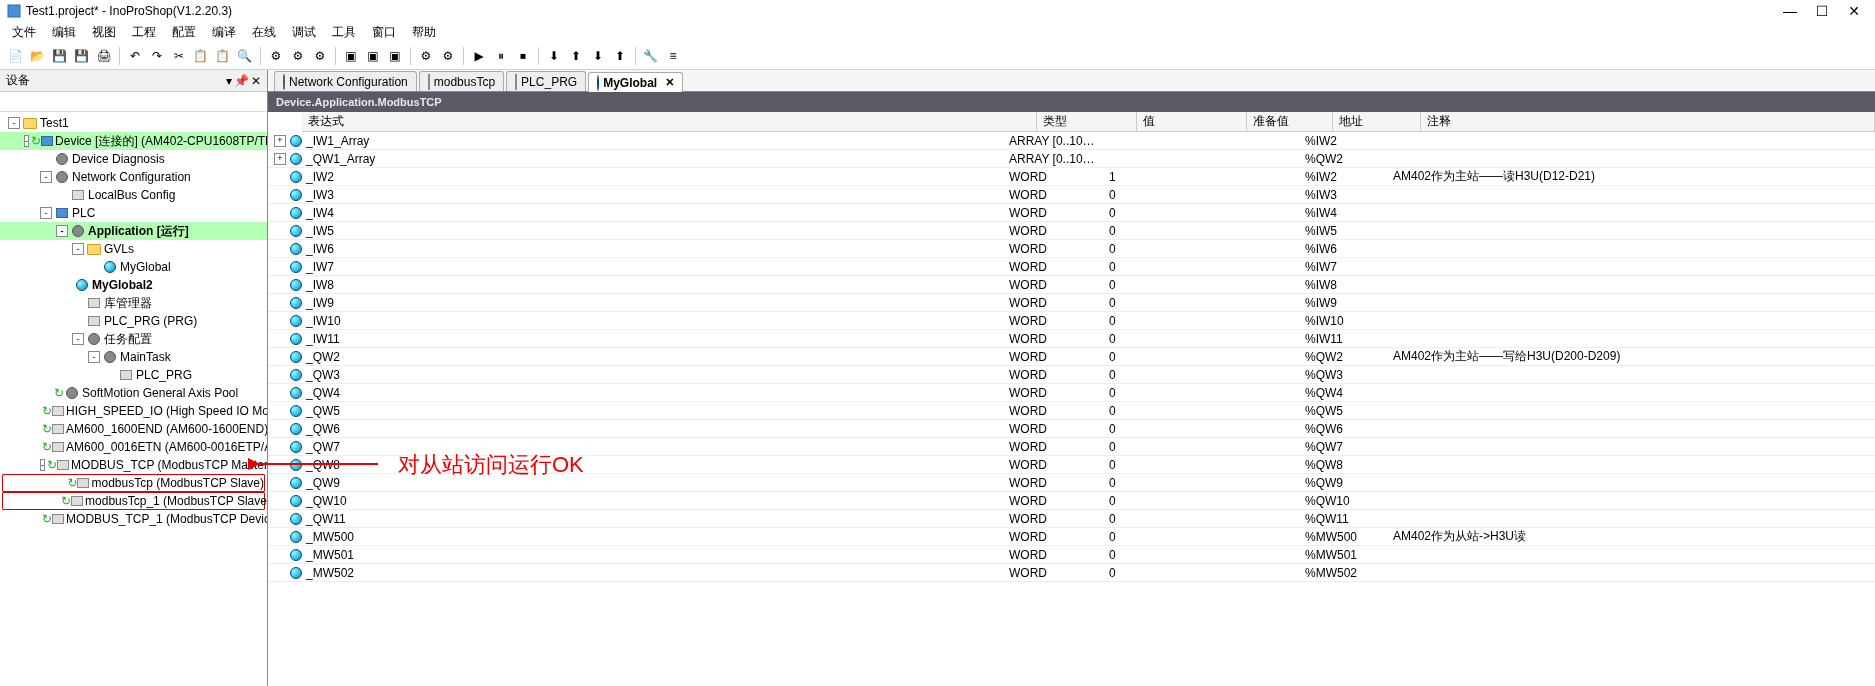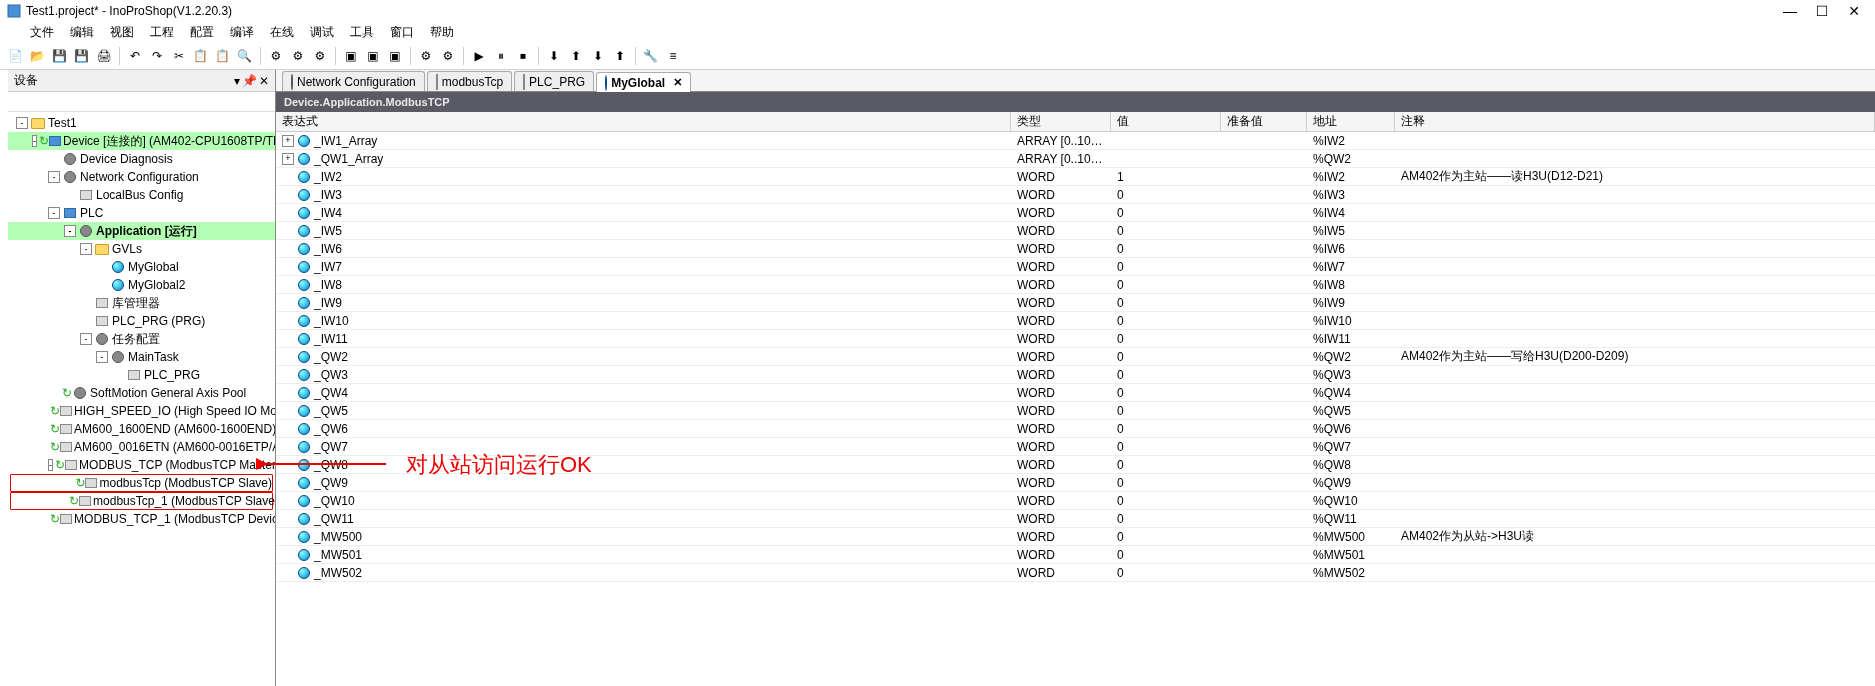--- a/index.html
+++ b/index.html
@@ -4,30 +4,30 @@
 <style>
 * { margin: 0; padding: 0; box-sizing: border-box; font-family: "Microsoft YaHei", Tahoma, sans-serif; font-size: 12px; }
 body { background: #fff; overflow: hidden; }
 
 .title-bar { height: 22px; display: flex; align-items: center; padding: 0 6px; background: #fff; }
 .title-bar .app-icon { width: 16px; height: 16px; margin-right: 4px; }
 .title-bar .title-text { flex: 1; font-size: 12px; color: #000; }
 .win-controls { display: flex; gap: 18px; padding-right: 8px; }
 .win-controls span { width: 14px; text-align: center; cursor: default; font-size: 14px; line-height: 14px; }
 
-.menu-bar { height: 20px; display: flex; align-items: center; padding: 0 24px; gap: 4px; }
+.menu-bar { height: 20px; display: flex; align-items: center; padding: 0 6px; gap: 4px; }
 .menu-bar span { padding: 2px 6px; cursor: default; }
 
 .toolbar { height: 28px; display: flex; align-items: center; padding: 0 6px; gap: 2px; border-bottom: 1px solid #d0d0d0; }
 .toolbar .tb-btn { width: 20px; height: 20px; display: flex; align-items: center; justify-content: center; cursor: default; }
 .toolbar .sep { width: 1px; height: 18px; background: #ccc; margin: 0 3px; }
 
 .main-area { display: flex; height: calc(100vh - 70px); }
 
-.sidebar { width: 268px; border-right: 1px solid #888; display: flex; flex-direction: column; background: #fff; margin-left: 8px; }
+.sidebar { width: 268px; border-right: 1px solid #888; display: flex; flex-direction: column; background: #fff; }
 .sidebar-header { height: 22px; background: #f0f0f0; border-bottom: 1px solid #ccc; display: flex; align-items: center; padding: 0 6px; justify-content: space-between; }
 .sidebar-header .pin-icons { display: flex; gap: 2px; }
 .sidebar-toolbar { height: 20px; border-bottom: 1px solid #ddd; }
 .tree { flex: 1; overflow: auto; padding: 2px 0; }
 .tree-node { display: flex; align-items: center; height: 18px; white-space: nowrap; cursor: default; }
 .tree-node .expander { width: 12px; height: 12px; border: 1px solid #888; display: inline-flex; align-items: center; justify-content: center; font-size: 9px; line-height: 1; margin-right: 2px; background: #fff; }
 .tree-node .expander.none { border: none; }
 .tree-node .node-icon { width: 16px; height: 14px; margin-right: 2px; display: inline-flex; align-items: center; justify-content: center; }
 .tree-node.sel-green { background: #b3ffb3; }
 .tree-node.sel-cyan { background: #b3ffb3; font-weight: bold; }
@@ -35,21 +35,21 @@
 
 .content { flex: 1; display: flex; flex-direction: column; position: relative; }
 .tabs-row { height: 22px; display: flex; align-items: flex-end; border-bottom: 1px solid #888; padding-left: 6px; gap: 2px; background: #f5f5f5; }
 .tab { height: 20px; border: 1px solid #aaa; border-bottom: none; background: #eee; display: flex; align-items: center; padding: 0 8px; gap: 4px; cursor: default; border-radius: 3px 3px 0 0; }
 .tab.active { background: #fff; font-weight: bold; position: relative; top: 1px; }
 .tab .close-x { font-size: 11px; margin-left: 4px; }
 
 .path-bar { height: 20px; background: #5a5a64; color: #e8e8e8; display: flex; align-items: center; padding: 0 8px; font-weight: bold; font-size: 11px; }
 
 .grid { flex: 1; overflow: auto; }
-.grid-header { display: flex; background: #f5f5f5; border-bottom: 1px solid #ccc; height: 20px; position: sticky; top: 0; }
+.grid-header { display: flex; background: #f5f5f5; border-bottom: 1px solid #ccc; height: 20px; position: sticky; top: 0; margin-left: 34px; }
 .grid-header .col { border-right: 1px solid #ccc; padding: 2px 6px; display: flex; align-items: center; }
 .grid-row { display: flex; height: 18px; border-bottom: 1px solid #eee; align-items: center; }
 .grid-row .cell { padding: 0 6px; overflow: hidden; white-space: nowrap; text-overflow: ellipsis; }
 .grid-row .expr-cell { display: flex; align-items: center; gap: 4px; }
 .grid-row .expander-g { width: 12px; height: 12px; border: 1px solid #888; display: inline-flex; align-items: center; justify-content: center; font-size: 9px; line-height: 1; background: #fff; }
 .grid-row .expander-g.none { border: none; visibility: hidden; }
 
 .col-expr { width: 735px; }
 .col-type { width: 100px; }
 .col-value { width: 110px; }
@@ -205,21 +205,21 @@
           </span>
           <span>GVLs</span>
         </div>
         <div class="tree-node" style="padding-left: 88px;">
           <span class="expander none"></span>
           <span class="node-icon">
             <span class="icon-globe"></span>
           </span>
           <span>MyGlobal</span>
         </div>
-        <div class="tree-node" style="padding-left: 88px;">
+        <div class="tree-node" style="padding-left: 60px; font-weight: bold;">
           <span class="expander none"></span>
           <span class="node-icon">
             <span class="icon-globe"></span>
           </span>
           <span>MyGlobal2</span>
         </div>
         <div class="tree-node" style="padding-left: 72px;">
           <span class="expander none"></span>
           <span class="node-icon">
             <span class="icon-box"></span>

